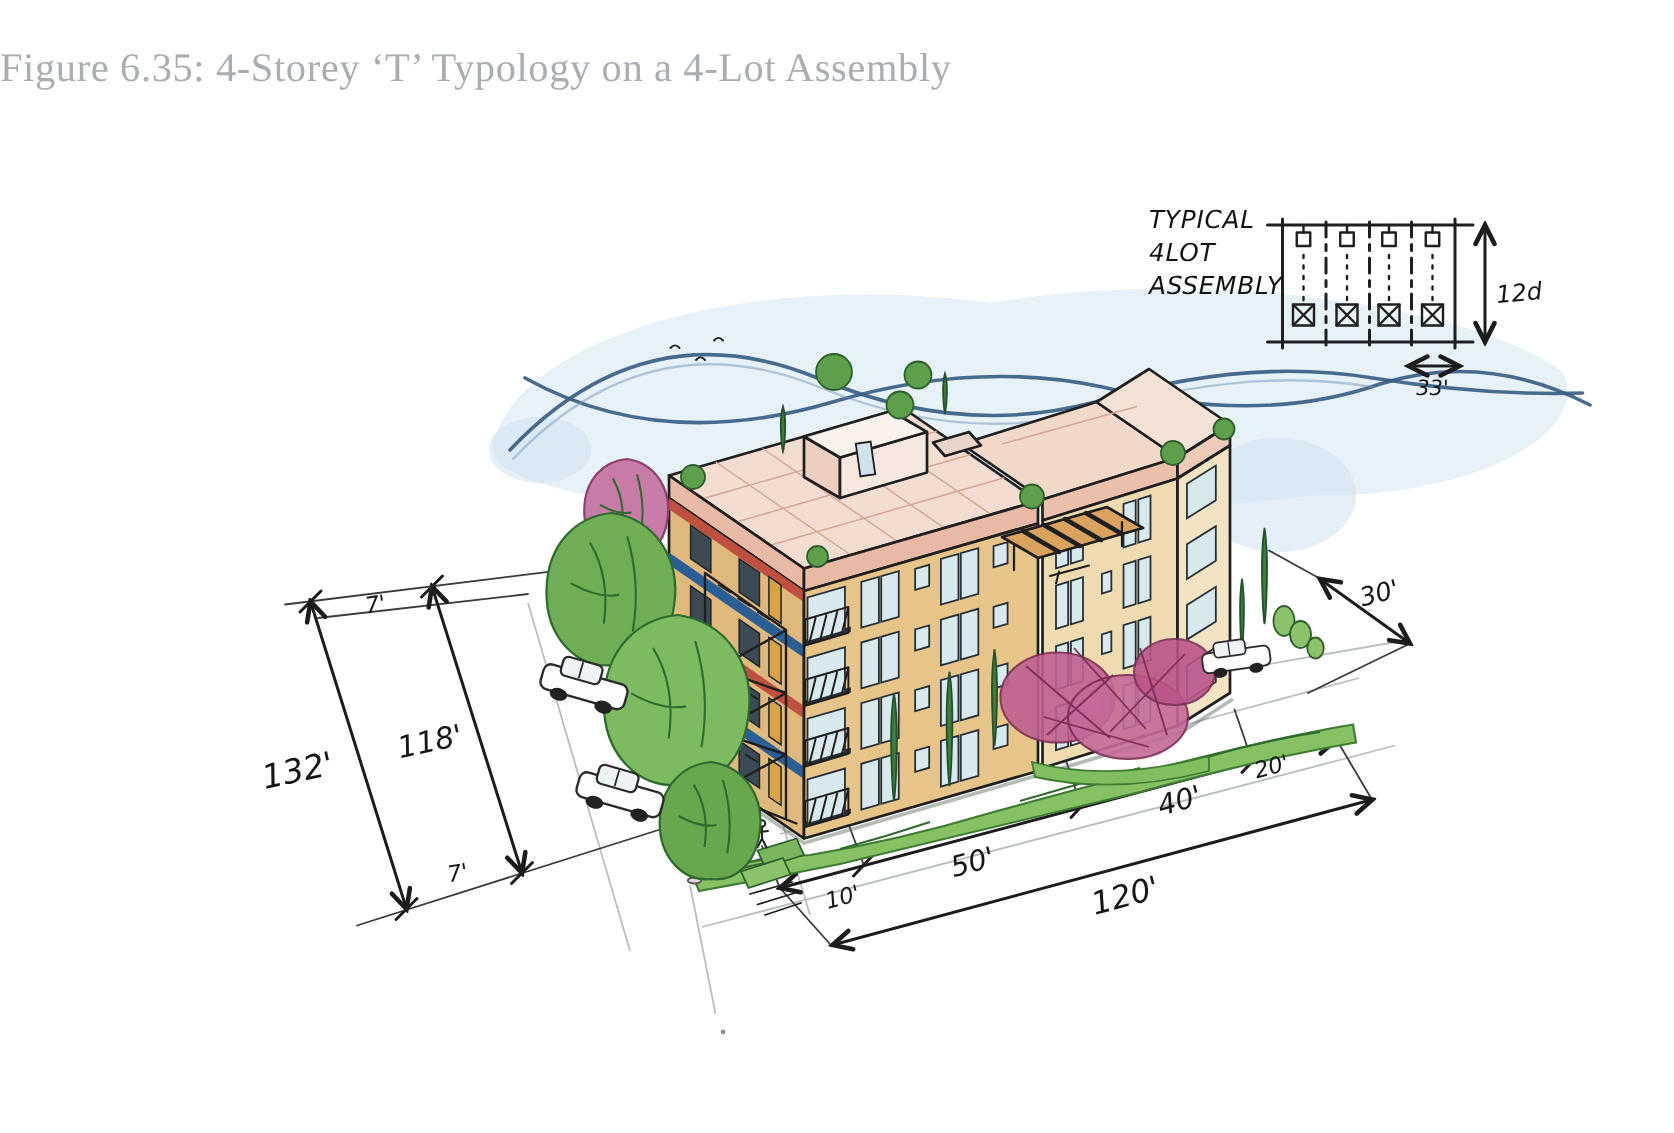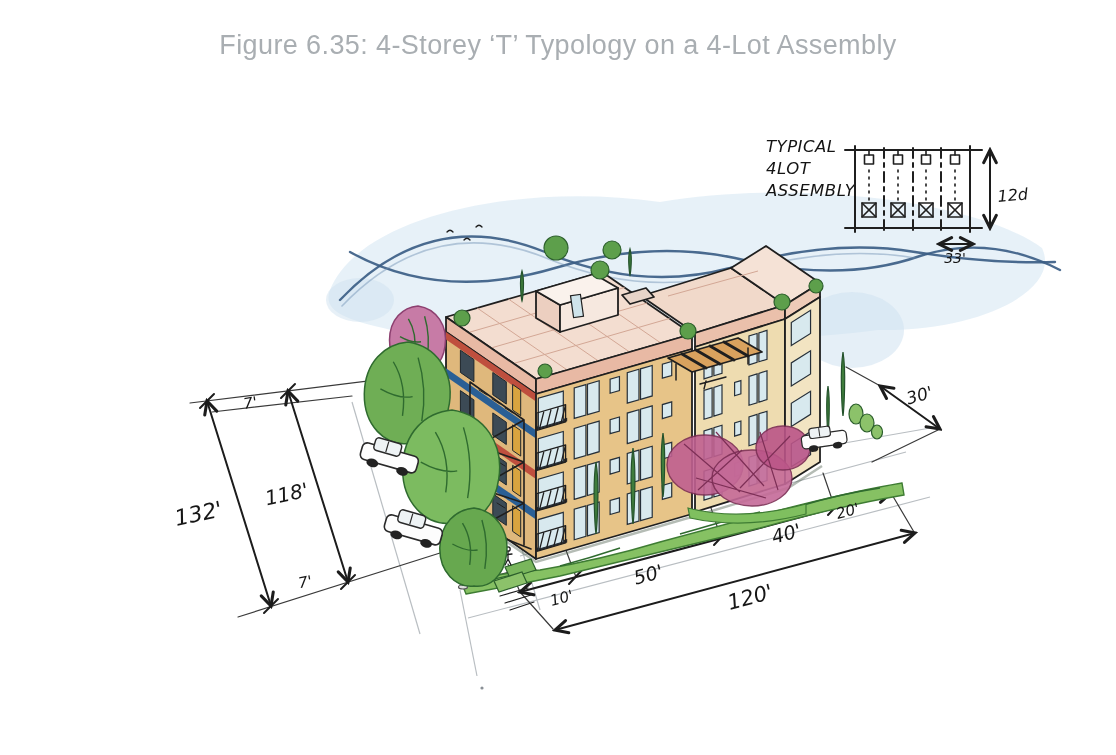--- a/index.html
+++ b/index.html
@@ -1,19 +1,19 @@
 <!DOCTYPE html>
 <html><head>
 <meta charset="utf-8">
 <style>
   html,body{margin:0;padding:0;background:#ffffff;}
   #page{position:relative;width:1116px;height:755px;background:#ffffff;overflow:hidden;
         font-family:"Liberation Sans",sans-serif;}
-  #caption{position:absolute;top:30px;left:0;right:0;text-align:center;
-           font-size:27px;font-weight:400;letter-spacing:.4px;color:#a9aeb2;}
+  #caption{position:absolute;top:30px;left:0;right:0;
+           font-size:27px;font-weight:400;letter-spacing:.4px;color:#a9aeb2;font-family:Liberation Serif, serif;}
   svg{position:absolute;top:0;left:0;}
   .ink{stroke:#1f1f1f;fill:none;stroke-linecap:round;stroke-linejoin:round;}
   .dim{stroke:#1c1c1c;stroke-width:2;fill:none;stroke-linecap:round;}
   .ext{stroke:#3a3a3a;stroke-width:1.2;fill:none;stroke-linecap:round;}
   .lt{stroke:#b9bec2;stroke-width:1.2;fill:none;}
   .g{fill:#d8e9ee;stroke:#26303a;stroke-width:1.2;vector-effect:non-scaling-stroke;}
   .gd{fill:#3c4a55;stroke:#1d262d;stroke-width:1;vector-effect:non-scaling-stroke;}
   .slab{fill:#2b2b2b;}
   .wall{stroke:#1f1f1f;stroke-width:1.8;stroke-linejoin:round;}
   .rooftxt{stroke:#d3a795;stroke-width:1;}

